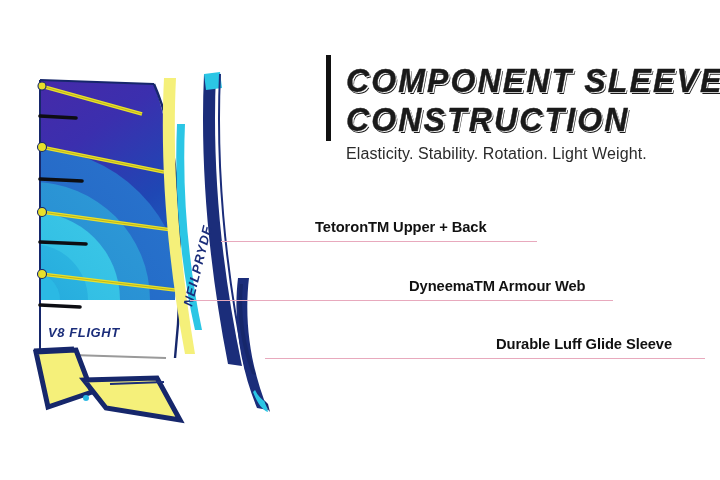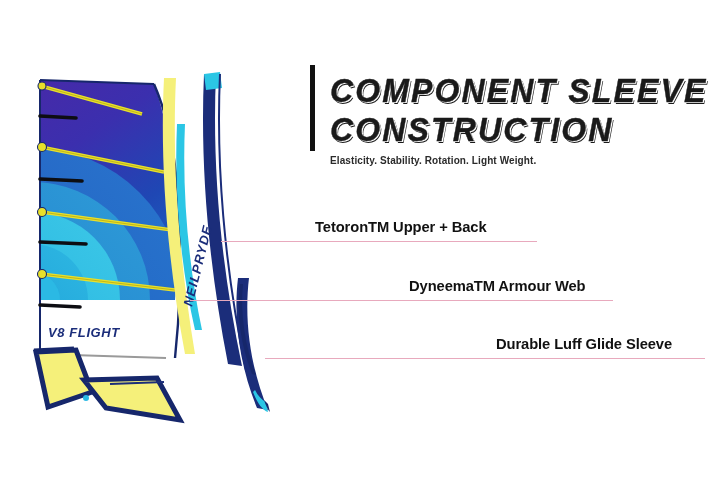--- a/index.html
+++ b/index.html
@@ -12,25 +12,24 @@
     width: 720px;
     height: 480px;
     background: #ffffff;
     overflow: hidden;
     font-family: "Liberation Sans", sans-serif;
   }
 
   
   #title-block {
     position: absolute;
-    left: 310px;
+    left: 326px;
     top: 55px;
     width: 380px;
     height: 105px;
-    margin-top: 10px;
   }
   #title-rule {
     position: absolute;
     left: 0px;
     top: 0px;
     width: 5px;
     height: 86px;
     background: #111111;
   }
   .title-line {
@@ -50,22 +49,22 @@
     text-shadow:
        1.4px 1.4px 0 #ffffff,
        1.9px 1.9px 0 #1a1a1a;
   }
   #title-line-1 { top: 9px; }
   #title-line-2 { top: 48px; }
   #title-subtitle {
     position: absolute;
     left: 20px;
     top: 90px;
-    font-size: 10px;
-    font-weight: 700;
+    font-size: 16px;
+    font-weight: 400;
     color: #2b2b2b;
     letter-spacing: 0.1px;
     white-space: nowrap;
   }
 
   
   .callout-line {
     position: absolute;
     height: 1.4px;
     background: #e8a9bd;

